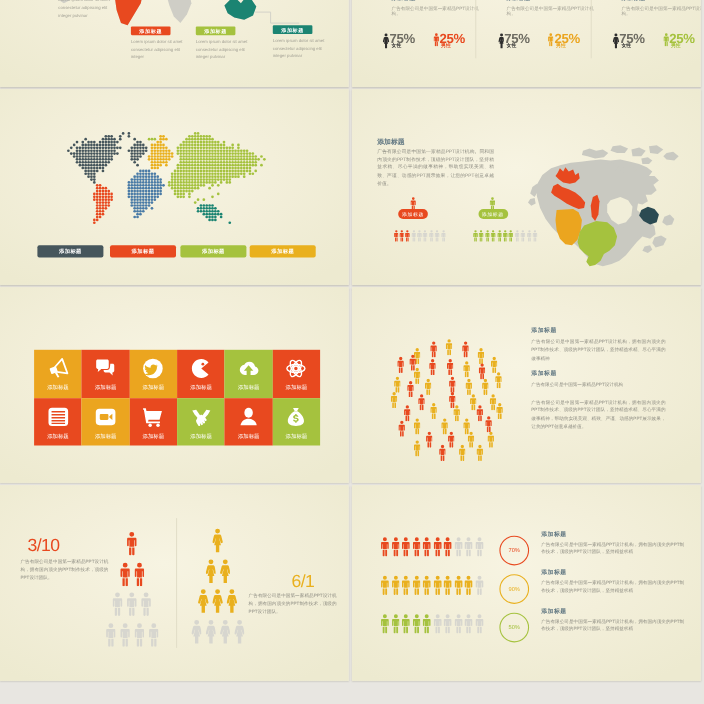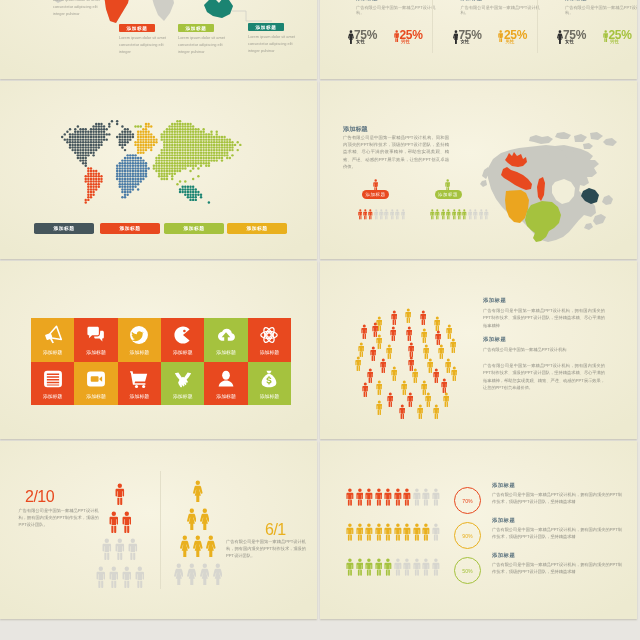--- a/index.html
+++ b/index.html
@@ -1627,21 +1627,21 @@
           <svg width="9.6" height="22.08" viewBox="0 0 20 46" fill="#d7d6cf" style="display:block">
             <path d="M10 1.2a4.6 4.6 0 1 1 0 9.2 4.6 4.6 0 0 1 0-9.2z M6.3 12.2h7.4c1.5 0 2.8 1 3.2 2.5l2.9 11.2c.3 1.2-.4 2.4-1.6 2.7-1.2.3-2.3-.4-2.6-1.5l-1.9-7.2-.6.2 3.3 12.7h-3.2v13.1c0 1.2-.9 2.1-2.1 2.1h-2.2c-1.2 0-2.1-.9-2.1-2.1V32.8H3.6l3.3-12.7-.6-.2-1.9 7.2c-.3 1.2-1.4 1.8-2.6 1.5-1.2-.3-1.9-1.5-1.6-2.7l2.9-11.2c.4-1.5 1.6-2.5 3.2-2.5z"></path>
           </svg>
         </span>
         <span class="ab" style="left:212.7px;top:121.8px">
           <svg width="9.6" height="22.08" viewBox="0 0 20 46" fill="#d7d6cf" style="display:block">
             <path d="M10 1.2a4.6 4.6 0 1 1 0 9.2 4.6 4.6 0 0 1 0-9.2z M6.3 12.2h7.4c1.5 0 2.8 1 3.2 2.5l2.9 11.2c.3 1.2-.4 2.4-1.6 2.7-1.2.3-2.3-.4-2.6-1.5l-1.9-7.2-.6.2 3.3 12.7h-3.2v13.1c0 1.2-.9 2.1-2.1 2.1h-2.2c-1.2 0-2.1-.9-2.1-2.1V32.8H3.6l3.3-12.7-.6-.2-1.9 7.2c-.3 1.2-1.4 1.8-2.6 1.5-1.2-.3-1.9-1.5-1.6-2.7l2.9-11.2c.4-1.5 1.6-2.5 3.2-2.5z"></path>
           </svg>
         </span>
       </div>
-      <div class="r7" style="left: 25px; top: 47px; color: rgb(232, 73, 31);">2/10</div>
+      <div class="r7" style="left: 25px; top: 47px; color: rgb(232, 73, 31);">3/10</div>
       <div class="b7" style="left: 18.6px; top: 66px;">广告有限公司是中国第一家精品PPT设计机构，拥有国内顶尖的PPT制作技术，顶级的PPT设计团队。</div>
       <div class="r7" style="left: 265px; top: 80px; color: rgb(233, 176, 30);">6/1</div>
       <div class="b7" style="left: 226px; top: 97px;">广告有限公司是中国第一家精品PPT设计机构，拥有国内顶尖的PPT制作技术，顶级的PPT设计团队。</div>
       <div class="vdiv" style="left: 160px; top: 30px; height: 118px;"></div>
     </div>
     <div class="slide" style="left: 320px; top: 441px;">
       <div class="ab" style="left: 26px; top: 47px; display: flex; gap: 1.75px;">
         <span>
           <svg width="7.8" height="17.94" viewBox="0 0 20 46" fill="#e8491f" style="display:block">
             <path d="M10 1.2a4.6 4.6 0 1 1 0 9.2 4.6 4.6 0 0 1 0-9.2z M3.4 12.2h13.2c1.3 0 2.3 1 2.3 2.3v12.2c0 .9-.7 1.6-1.6 1.6s-1.6-.7-1.6-1.6V17.1h-1.1v12.2H5.4V17.1H4.3v9.6c0 .9-.7 1.6-1.6 1.6s-1.6-.7-1.6-1.6V14.5c0-1.3 1-2.3 2.3-2.3z M5.8 30.6h3.4v13.1c0 1.2-.9 2.1-2 2.1h-.4c-1.1 0-1.9-.9-1.9-2.1V31.4c0-.5.4-.8.9-.8z M10.8 30.6h3.4c.5 0 .9.3.9.8v12.3c0 1.2-.8 2.1-1.9 2.1h-.4c-1.1 0-2-.9-2-2.1V30.6z"></path>

